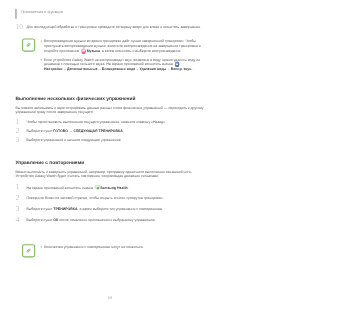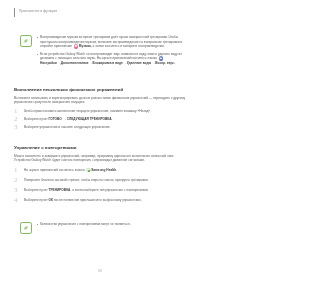--- a/index.html
+++ b/index.html
@@ -118,20 +118,26 @@
 </head>
 <body>
 
 <div class="page">
 
   <div class="header">
     <div class="header-rule"></div>
     <div class="header-title">Приложения и функции</div>
   </div>
 
+  <div class="content" style="left:14px;top:22px;width:176px;">
+    <div class="step">
+      <div class="step-num">10</div>
+      <div class="step-body">Для последующей обработки и тренировки проведите по экрану вверх для влево и коснитесь завершения.</div>
+    </div>
+  </div>
 
   <div class="content" style="left:20px;top:35px;width:168px;">
     <div class="note">
       <div class="note-icon">
         <svg width="6" height="6" viewBox="0 0 12 12" aria-hidden="true">
           <path d="M2.2 8.6 C2.2 4.4 5.2 2.2 9.4 2.4 C9.6 6.4 6.8 9.2 2.6 9.2 Z" fill="#8cc46a"></path>
           <path d="M2.0 9.6 C3.2 7.0 5.6 5.0 8.6 3.8" stroke="#ffffff" stroke-width="0.8" fill="none"></path>
         </svg>
       </div>
       <div class="note-list">

